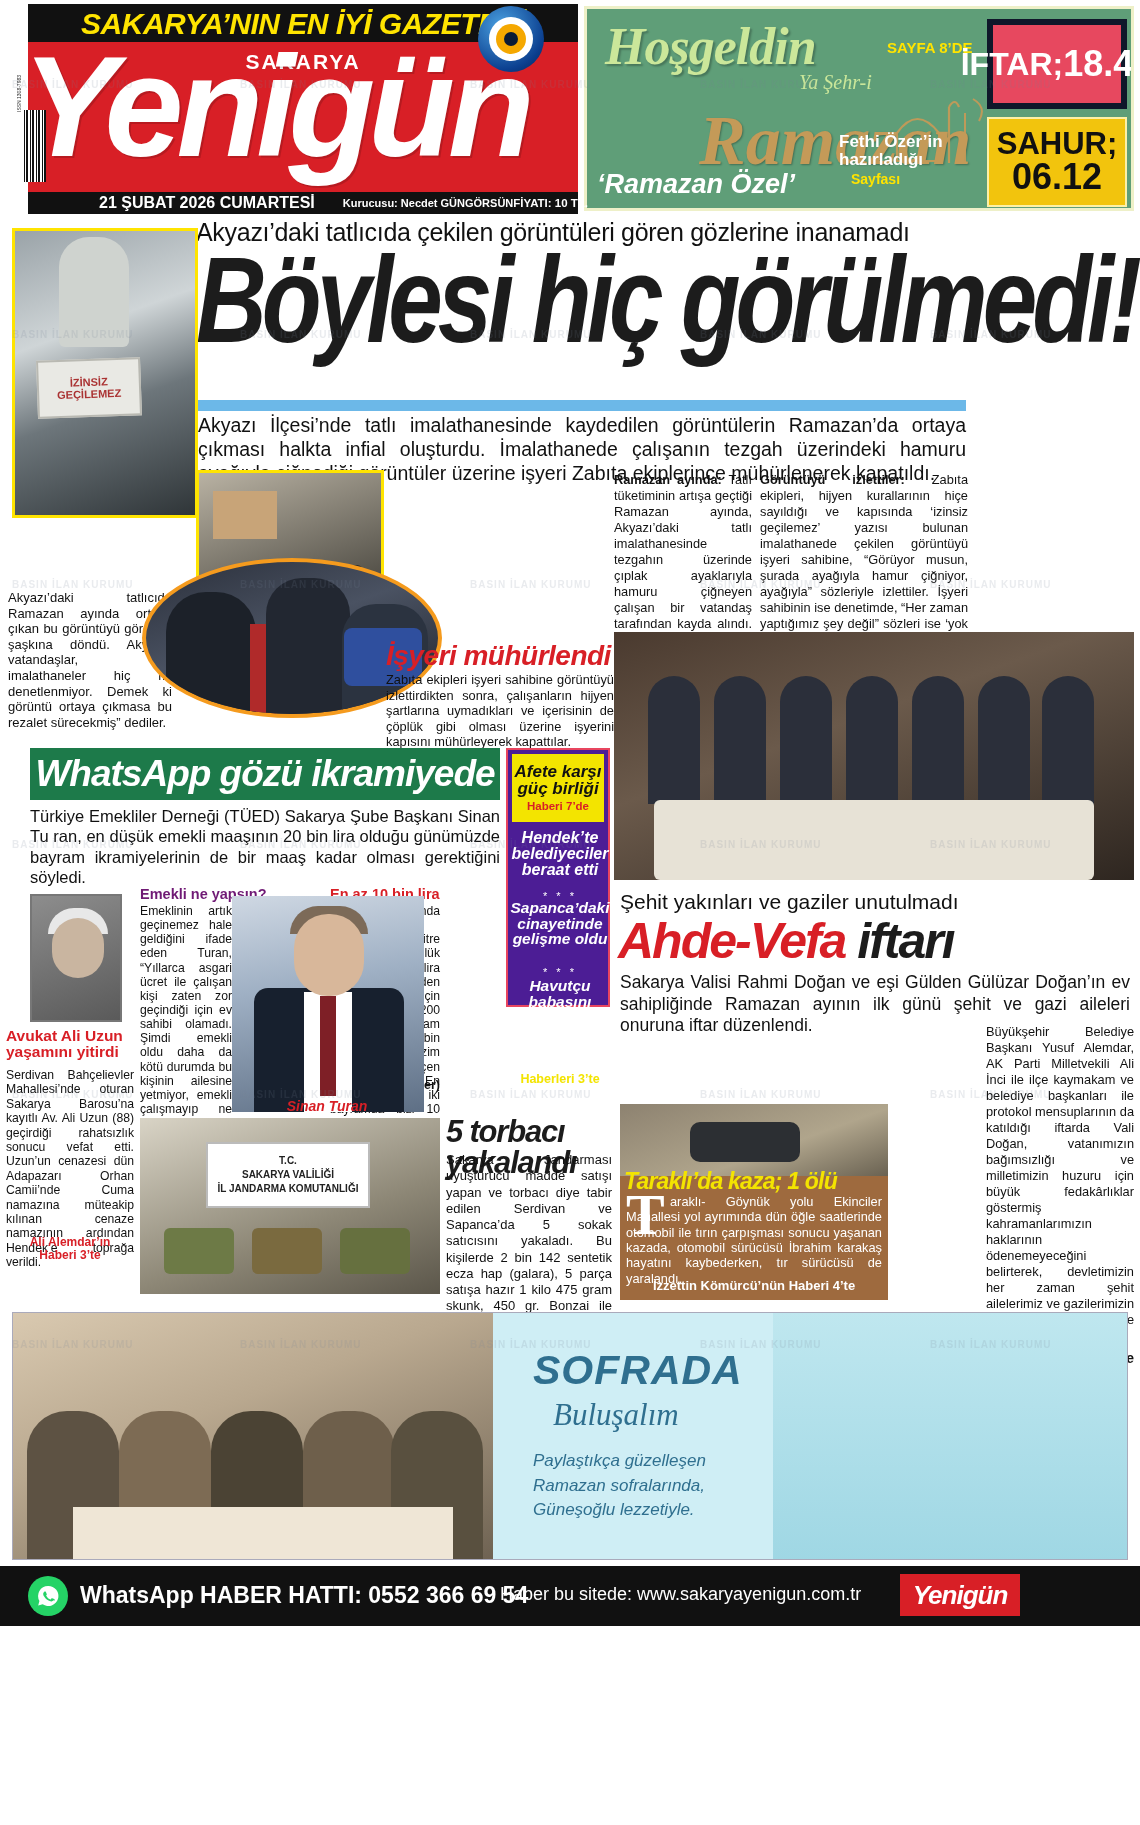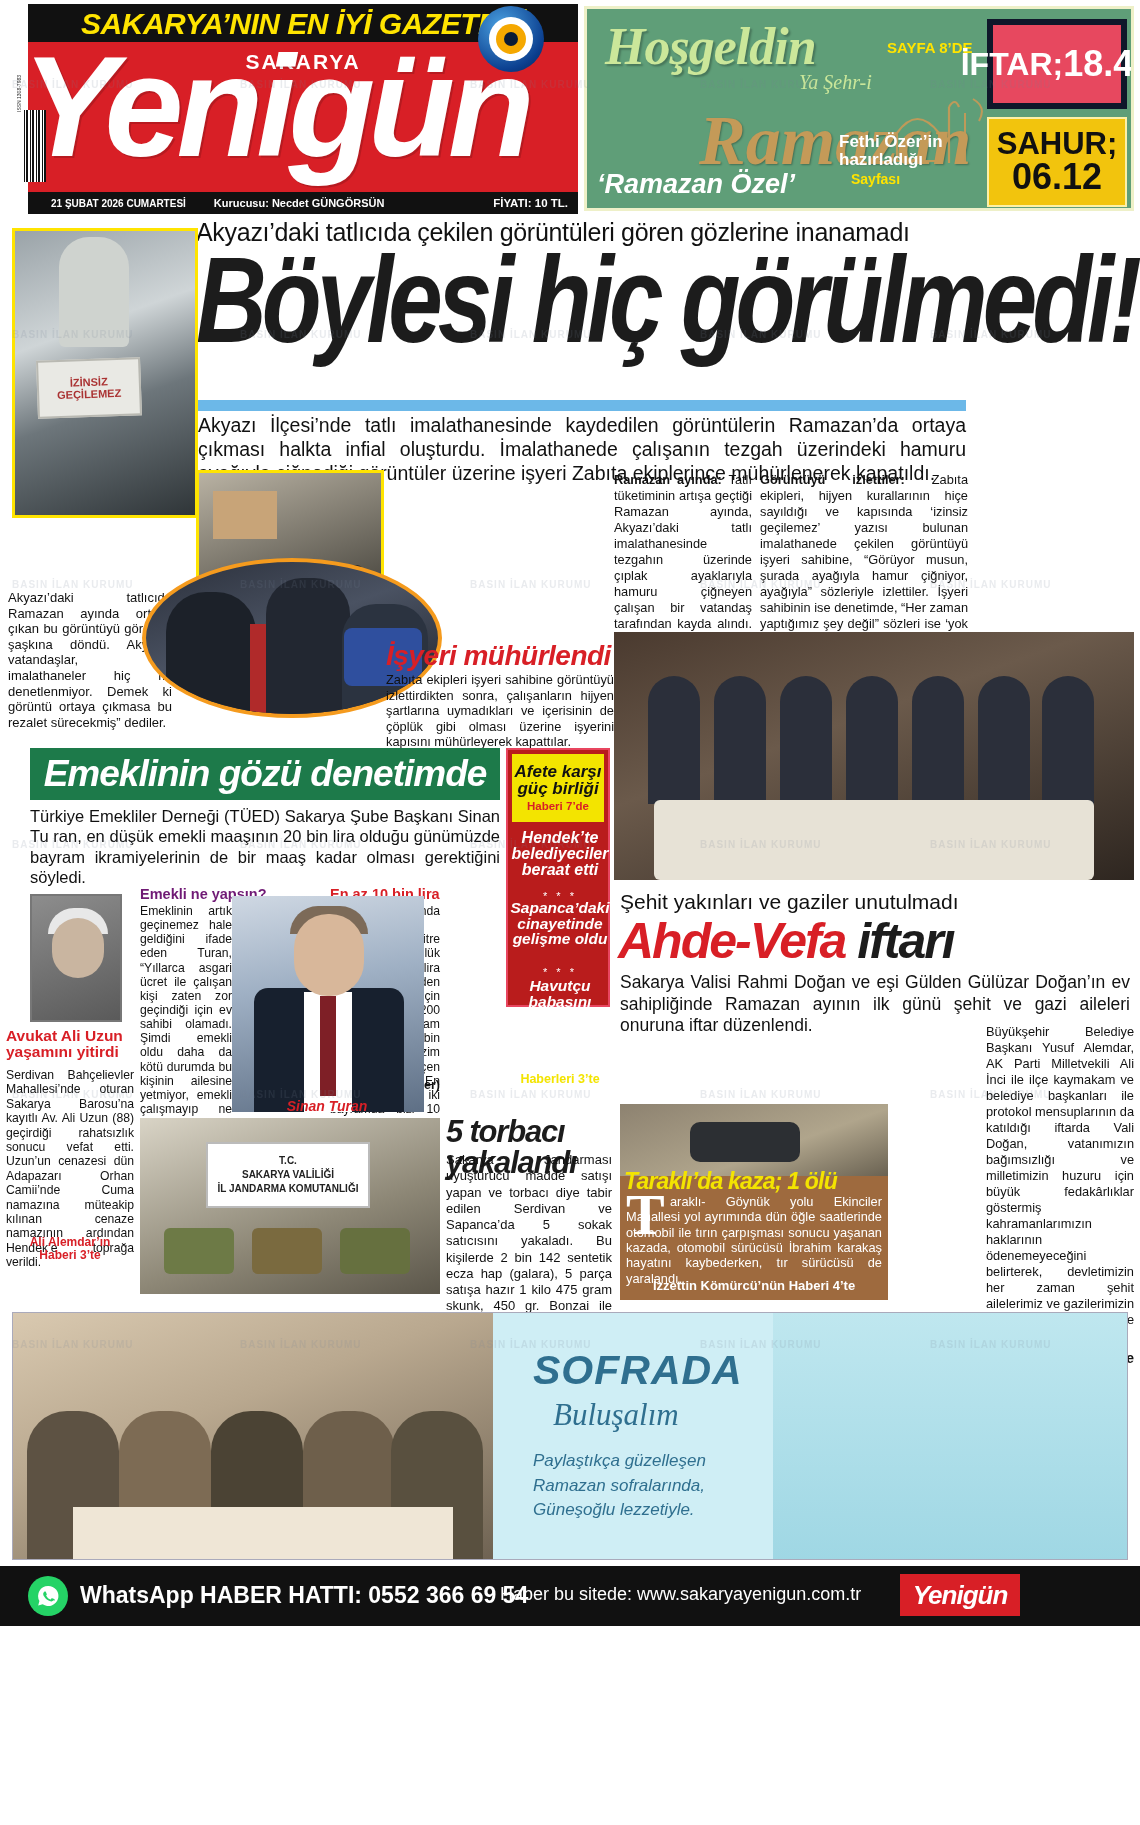--- a/index.html
+++ b/index.html
@@ -30,21 +30,21 @@
       font-size:142px; font-weight:bold; font-style:italic; letter-spacing:-7px; line-height:1;
       font-family:"Liberation Sans", sans-serif; text-shadow:2px 2px 0 rgba(0,0,0,.15);}
 
   .barcode { position:absolute; left:24px; top:110px; width:22px; height:72px; z-index:7;
       background:repeating-linear-gradient(90deg,#111 0 1px,#fff 1px 2px,#111 2px 4px,#fff 4px 6px);}
   .barcode-lbl { position:absolute; left:16px; top:112px; font-size:5px; color:#222;
       transform:rotate(-90deg); transform-origin:left top; z-index:7; white-space:nowrap;}
 
   .datebar { position:absolute; left:28px; top:192px; width:550px; height:22px; background:#111; color:#fff;
       display:flex; align-items:center; z-index:8; }
-  .datebar .d1 { font-size:10px; font-weight:bold; padding-left:23px; white-space:nowrap;}
+  .datebar .d1 { font-size:16px; font-weight:bold; padding-left:23px; white-space:nowrap;margin-left:48px;}
   .datebar .d2 { font-size:11px; font-weight:bold; margin-left:28px; white-space:nowrap;}
   .datebar .d3 { font-size:11.5px; font-weight:bold; margin-left:auto; padding-right:10px; white-space:nowrap;}
 
   
   .ramazan { position:absolute; left:584px; top:6px; width:550px; height:205px;
      background:#5f9e78; border:3px solid #eef0c8; overflow:hidden;}
   .rz-hos { position:absolute; left:18px; top:8px; font-size:52px; color:#cbe79a;
      font-style:italic; font-family:"Liberation Serif", serif; font-weight:bold;
      text-shadow:2px 2px 2px rgba(0,0,0,.25); letter-spacing:-1px;}
   .rz-ya { position:absolute; left:212px; top:62px; font-size:20px; color:#cbe79a;
@@ -150,21 +150,21 @@
      background:linear-gradient(170deg,#cfd8e3 0%,#9fb0c4 40%,#5e6f85 100%);}
   #photo-sinan .suit{position:absolute;left:22px;top:92px;width:150px;height:124px;background:#17202e;border-radius:14px 14px 0 0;}
   #photo-sinan .shirt{position:absolute;left:72px;top:96px;width:48px;height:120px;background:#fff;}
   #photo-sinan .tie{position:absolute;left:88px;top:100px;width:16px;height:100px;background:#7e1f26;}
   #photo-sinan .face{position:absolute;left:62px;top:18px;width:70px;height:82px;border-radius:34px;background:#d8b79a;}
   #photo-sinan .hair{position:absolute;left:58px;top:10px;width:78px;height:28px;border-radius:38px 38px 0 0;background:#7c6a58;}
   .sinan-cap { position:absolute; left:252px; top:1098px; width:150px; text-align:center;
      font-size:14px; font-weight:bold; color:#d81f26; font-style:italic;}
 
   
-  .sb { position:absolute; left:506px; top:748px; width:104px; height:259px; background:#b91c1c;
+  .sb { position:absolute; left:506px; top:748px; width:104px; height:259px; background:#4c1d95;
       border:2px solid #e8455f;}
   .sb-yellow { position:absolute; left:4px; top:4px; width:92px; height:68px; background:#f3e400;
       display:flex; flex-direction:column; align-items:center; justify-content:center;}
   .sb-yellow .t{ color:#111; font-size:17px; font-weight:bold; font-style:italic; line-height:.95; text-align:center;}
   .sb-yellow .h{ color:#d81f26; font-size:11.5px; font-weight:bold; margin-top:3px;}
   .sb-w { color:#fff; font-weight:bold; font-style:italic; text-align:center; line-height:1; }
   .sb-i1 { position:absolute; left:2px; top:80px; width:100px; font-size:16px;}
   .sb-i2 { position:absolute; left:2px; top:150px; width:100px; font-size:15.5px;}
   .sb-i3 { position:absolute; left:2px; top:228px; width:100px; font-size:15.5px;}
   .sb-star { position:absolute; width:100px; left:2px; color:#fff; text-align:center; font-size:11px; letter-spacing:3px;}
@@ -331,21 +331,21 @@
 
   <div class="col-a">
     <b class="lead-in">Ramazan ayında:</b><span> Tatlı tüketiminin artışa geçtiği Ramazan ayında, Akyazı’daki tatlı imalathanesinde tezgahın üzerinde çıplak ayaklarıyla hamuru çiğneyen çalışan bir vatandaş tarafından kayda alındı. Bu görüntülerin paylaşılmasıyla birlikte Belediye Zabıta ekipleri anında işyerine baskın yaptılar.</span>
   </div>
   <div class="col-b">
     <b class="lead-in">Görüntüyü izlettiler:</b><span> Zabıta ekipleri, hijyen kurallarının hiçe sayıldığı ve kapısında ‘izinsiz geçilemez’ yazısı bulunan imalathanede çekilen görüntüyü işyeri sahibine, “Görüyor musun, şurada ayağıyla hamur çiğniyor, ayağıyla” sözleriyle izlettiler. İşyeri sahibinin ise denetimde, “Her zaman yaptığımız şey değil” sözleri ise ‘yok artık’ dedirtti. Zabıta ekipleri tatlıcıyı kapısını mühürleyerek kapattılar.</span>
     <span class="byline">Salim Özyılmaz’ın Haberi 3’te</span>
   </div>
 
   <div class="green-band">
-    <span class="t">Emeklinin gözü denetimde</span>
+    <span class="t">WhatsApp gözü ikramiyede</span>
   </div>
   <div class="emekli-lead">Türkiye Emekliler Derneği (TÜED) Sakarya Şube Başkanı Sinan Tu ran, en düşük emekli maaşının 20 bin lira olduğu günümüzde bayram ikramiyelerinin de bir maaş kadar olması gerektiğini söyledi.</div>
 
   <div class="photo" id="photo-avukat">
     <div class="hair"></div>
       <div class="face"></div>
   </div>
   <div class="avukat-h" style="white-space:pre-line">Avukat Ali Uzun
 yaşamını yitirdi</div>
   <div class="avukat-b">Serdivan Bahçelievler Mahallesi’nde oturan Sakarya Barosu’na kayıtlı Av. Ali Uzun (88) geçirdiği rahatsızlık sonucu vefat etti. Uzun’un cenazesi dün Adapazarı Orhan Camii’nde Cuma namazına müteakip kılınan cenaze namazının ardından Hendek’e toprağa verildi.</div>

